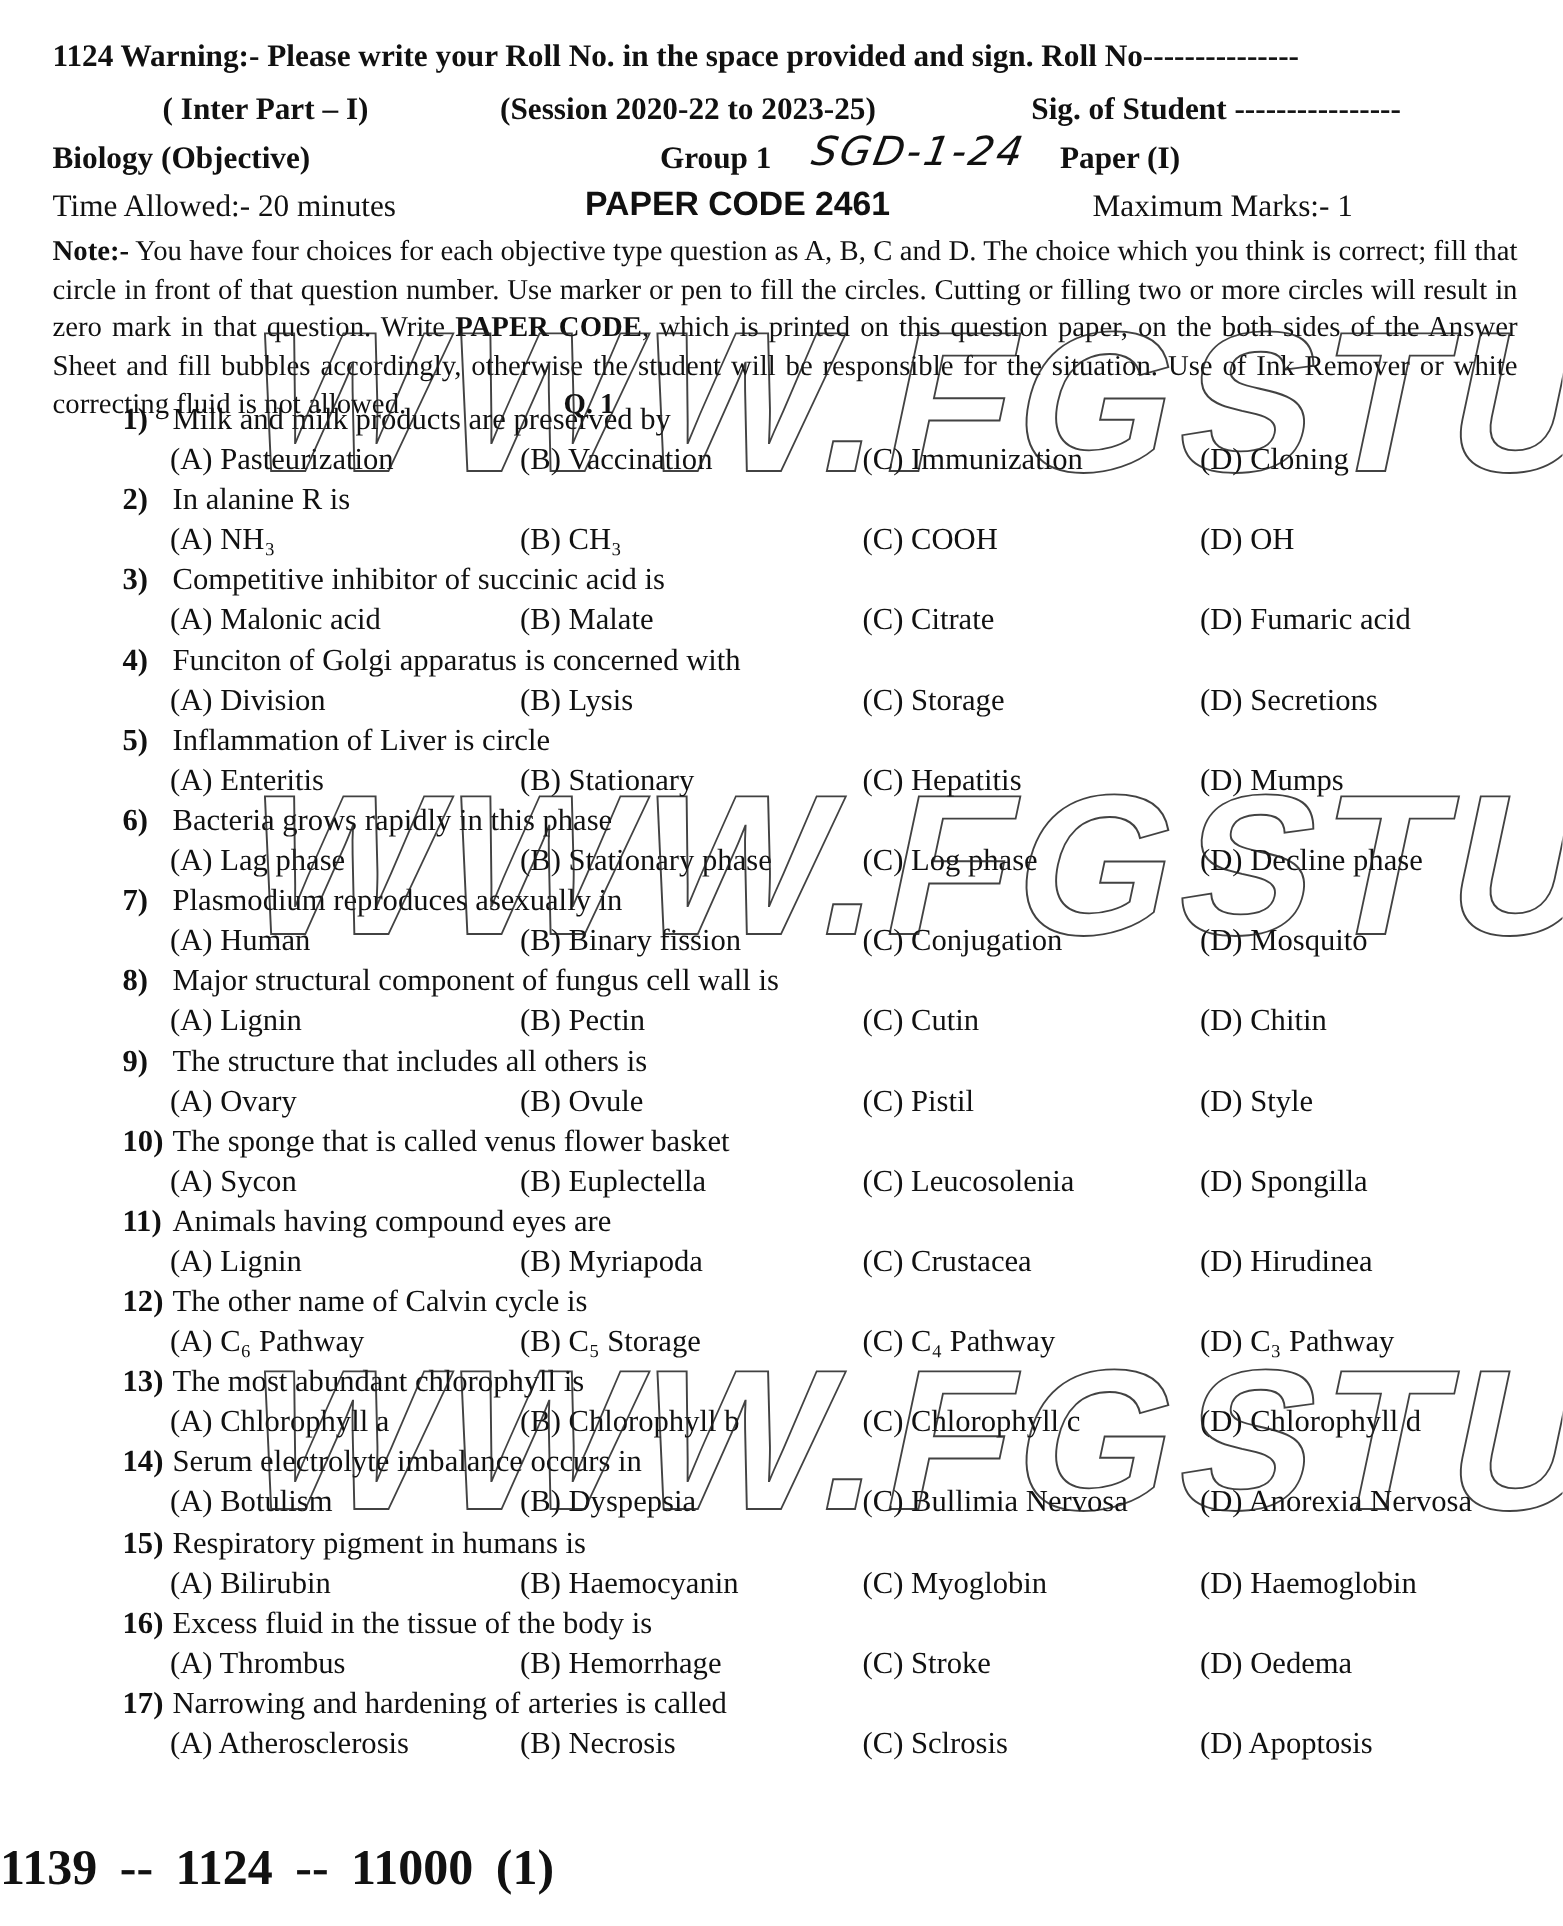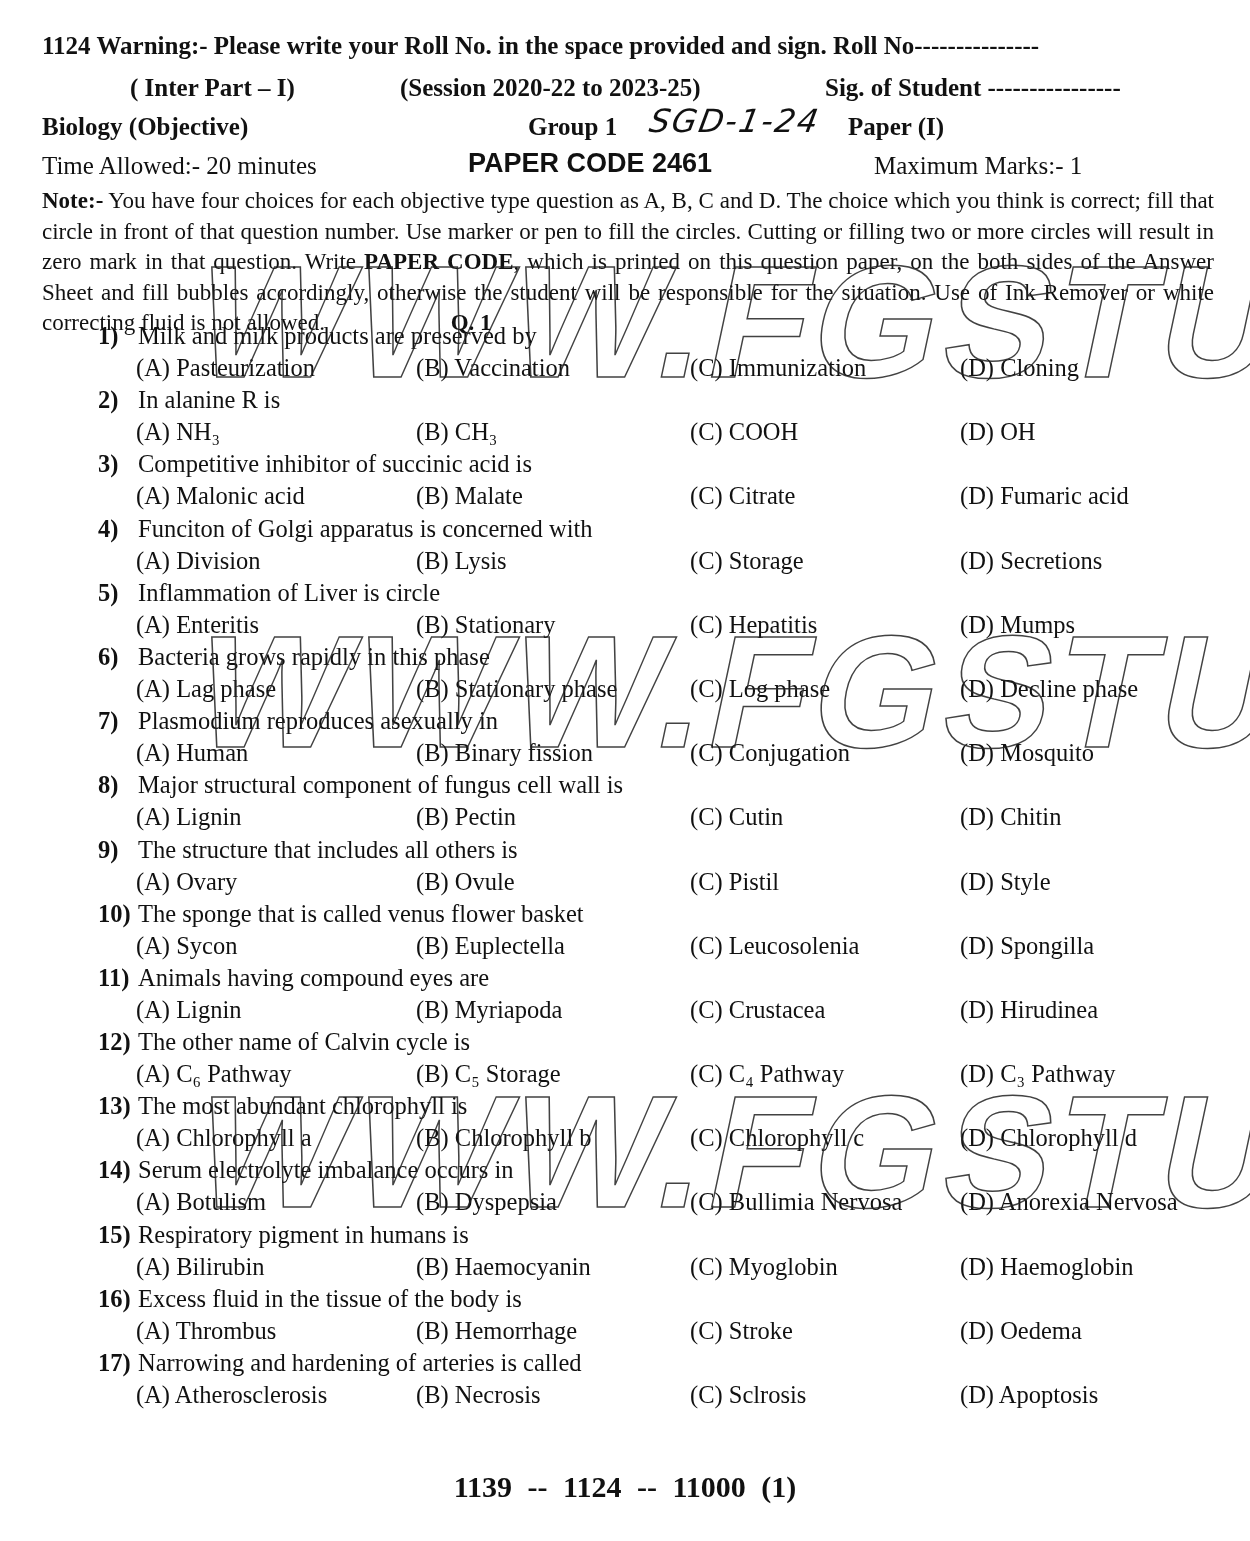--- a/index.html
+++ b/index.html
@@ -9,21 +9,21 @@
   .f24 { font-size:25px; }
   .sans { font-family:"Liberation Sans", sans-serif; }
   .hand { font-family:"DejaVu Sans", sans-serif; font-style:italic; font-size:32px; letter-spacing:2px; transform:skewX(-10deg); display:inline-block; }
   .note { position:absolute; left:42px; top:186px; width:1172px; font-size:23px; line-height:30.5px; text-align:justify; }
   .qa { position:absolute; left:82px; top:322px; width:1140px; font-size:24.5px;margin-left:16px; }
   .q { height:64.2px; position:relative; }
   .stem { position:absolute; left:0; top:0; white-space:nowrap; }
   .stem .num { font-weight:bold; display:inline-block; width:40px; }
   .opt { position:absolute; top:32px; white-space:nowrap; }
   .oa { left:38px; } .ob { left:318px; } .oc { left:592px; } .od { left:862px; }
-  .footer { position:absolute; left:0; width:1250px; top:1470px; text-align:center; font-size:30px; font-weight:bold; word-spacing:8px; }
+  .footer { position:absolute; left:0; width:1250px; top:1470px; text-align:left; font-size:40px; font-weight:bold; word-spacing:8px; }
   .wm { position:absolute; font-family:"Liberation Sans", sans-serif; font-size:160px; font-weight:bold; color:transparent; -webkit-text-stroke:1.5px #222; letter-spacing:6px; transform:skewX(-12deg); opacity:0.85; white-space:nowrap; pointer-events:none; }
 </style>
 </head>
 <body>
 
 <div class="hdr b f24" style="left:42px;top:32px;">1124 Warning:-  Please write your Roll No. in the space provided and sign.   Roll No---------------</div>
 <div class="hdr b f24" style="left:130px;top:74px;">( Inter Part – I)</div>
 <div class="hdr b f24" style="left:400px;top:74px;">(Session  2020-22 to 2023-25)</div>
 <div class="hdr b f24" style="left:825px;top:74px;">Sig. of Student   ----------------</div>
 <div class="hdr b f24" style="left:42px;top:113px;">Biology (Objective)</div>

